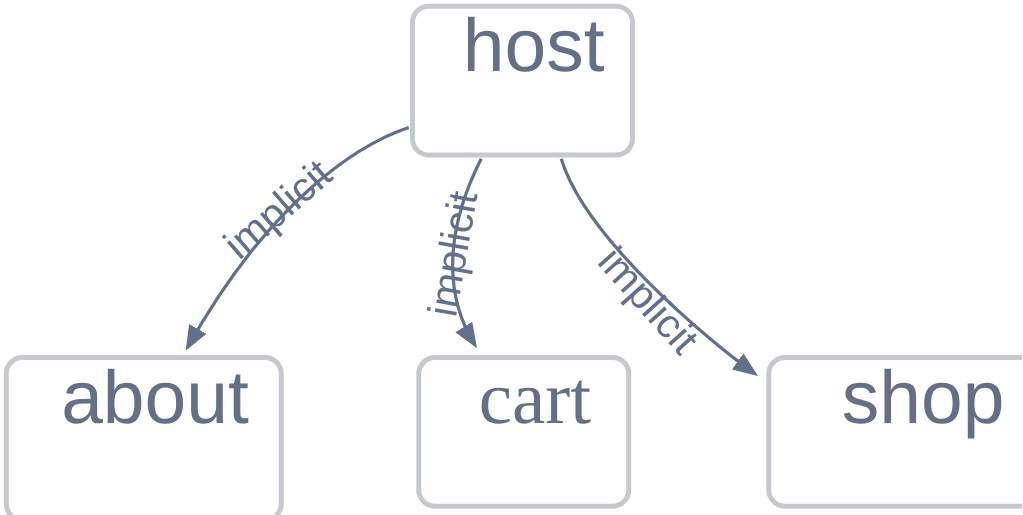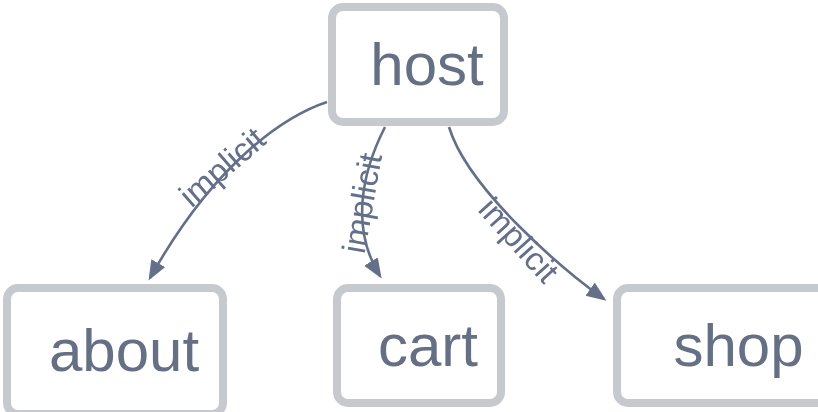--- a/index.html
+++ b/index.html
@@ -20,24 +20,24 @@
     left: 0;
     top: 0;
     width: 818px;
     height: 412px;
     display: block;
   }
   .node {
     position: absolute;
     box-sizing: border-box;
     background: #ffffff;
-    border: 8px solid #0369a1;
+    border: 4px solid #0369a1;
     border-radius: 15px;
     display: flex;
-    align-items: center;
+    align-items: flex-start;
     justify-content: center;
     cursor: pointer;
     padding-left: 18px;
   }
   .node-label {
     font-size: 60px;
     line-height: 1;
     color: #667085;
     user-select: none;
   }
@@ -67,19 +67,19 @@
       <text class="edge-label" fill="#64708a" dominant-baseline="central" transform="translate(362,203) rotate(-80)">implicit</text>
       <path d="M 449 127 C 468 190 566 272 604 299" class="edge-path" stroke="#64708a" marker-end="url(#arrowhead)"></path>
       <text class="edge-label" fill="#64708a" dominant-baseline="central" transform="translate(519,240) rotate(48)">implicit</text>
     </svg>
     <div class="node" style="left: 328px; top: 3px; width: 180px; height: 123px; border-color: rgb(198, 201, 205); background: rgb(255, 255, 255);">
       <span class="node-label" style="color: rgb(102, 112, 133);">host</span>
     </div>
     <div class="node" style="left: 3px; top: 284px; width: 224px; height: 134px; border-color: rgb(198, 201, 205); background: rgb(255, 255, 255);">
       <span class="node-label" style="color: rgb(102, 112, 133);">about</span>
     </div>
-    <div class="node" style="left: 333px; top: 284px; width: 172px; height: 123px; border-color: rgb(198, 201, 205); background: rgb(255, 255, 255);">
+    <div class="node" style="left: 333px; top: 284px; width: 172px; height: 123px; border-color: rgb(198, 201, 205); background: rgb(255, 255, 255); font-family: Liberation Serif, serif;">
       <span class="node-label" style="color: rgb(102, 112, 133);">cart</span>
     </div>
     <div class="node" style="left: 613px; top: 284px; width: 233px; height: 123px; border-color: rgb(198, 201, 205); background: rgb(255, 255, 255);">
       <span class="node-label" style="color: rgb(102, 112, 133);">shop</span>
     </div>
   </div>
 
 </body></html>

